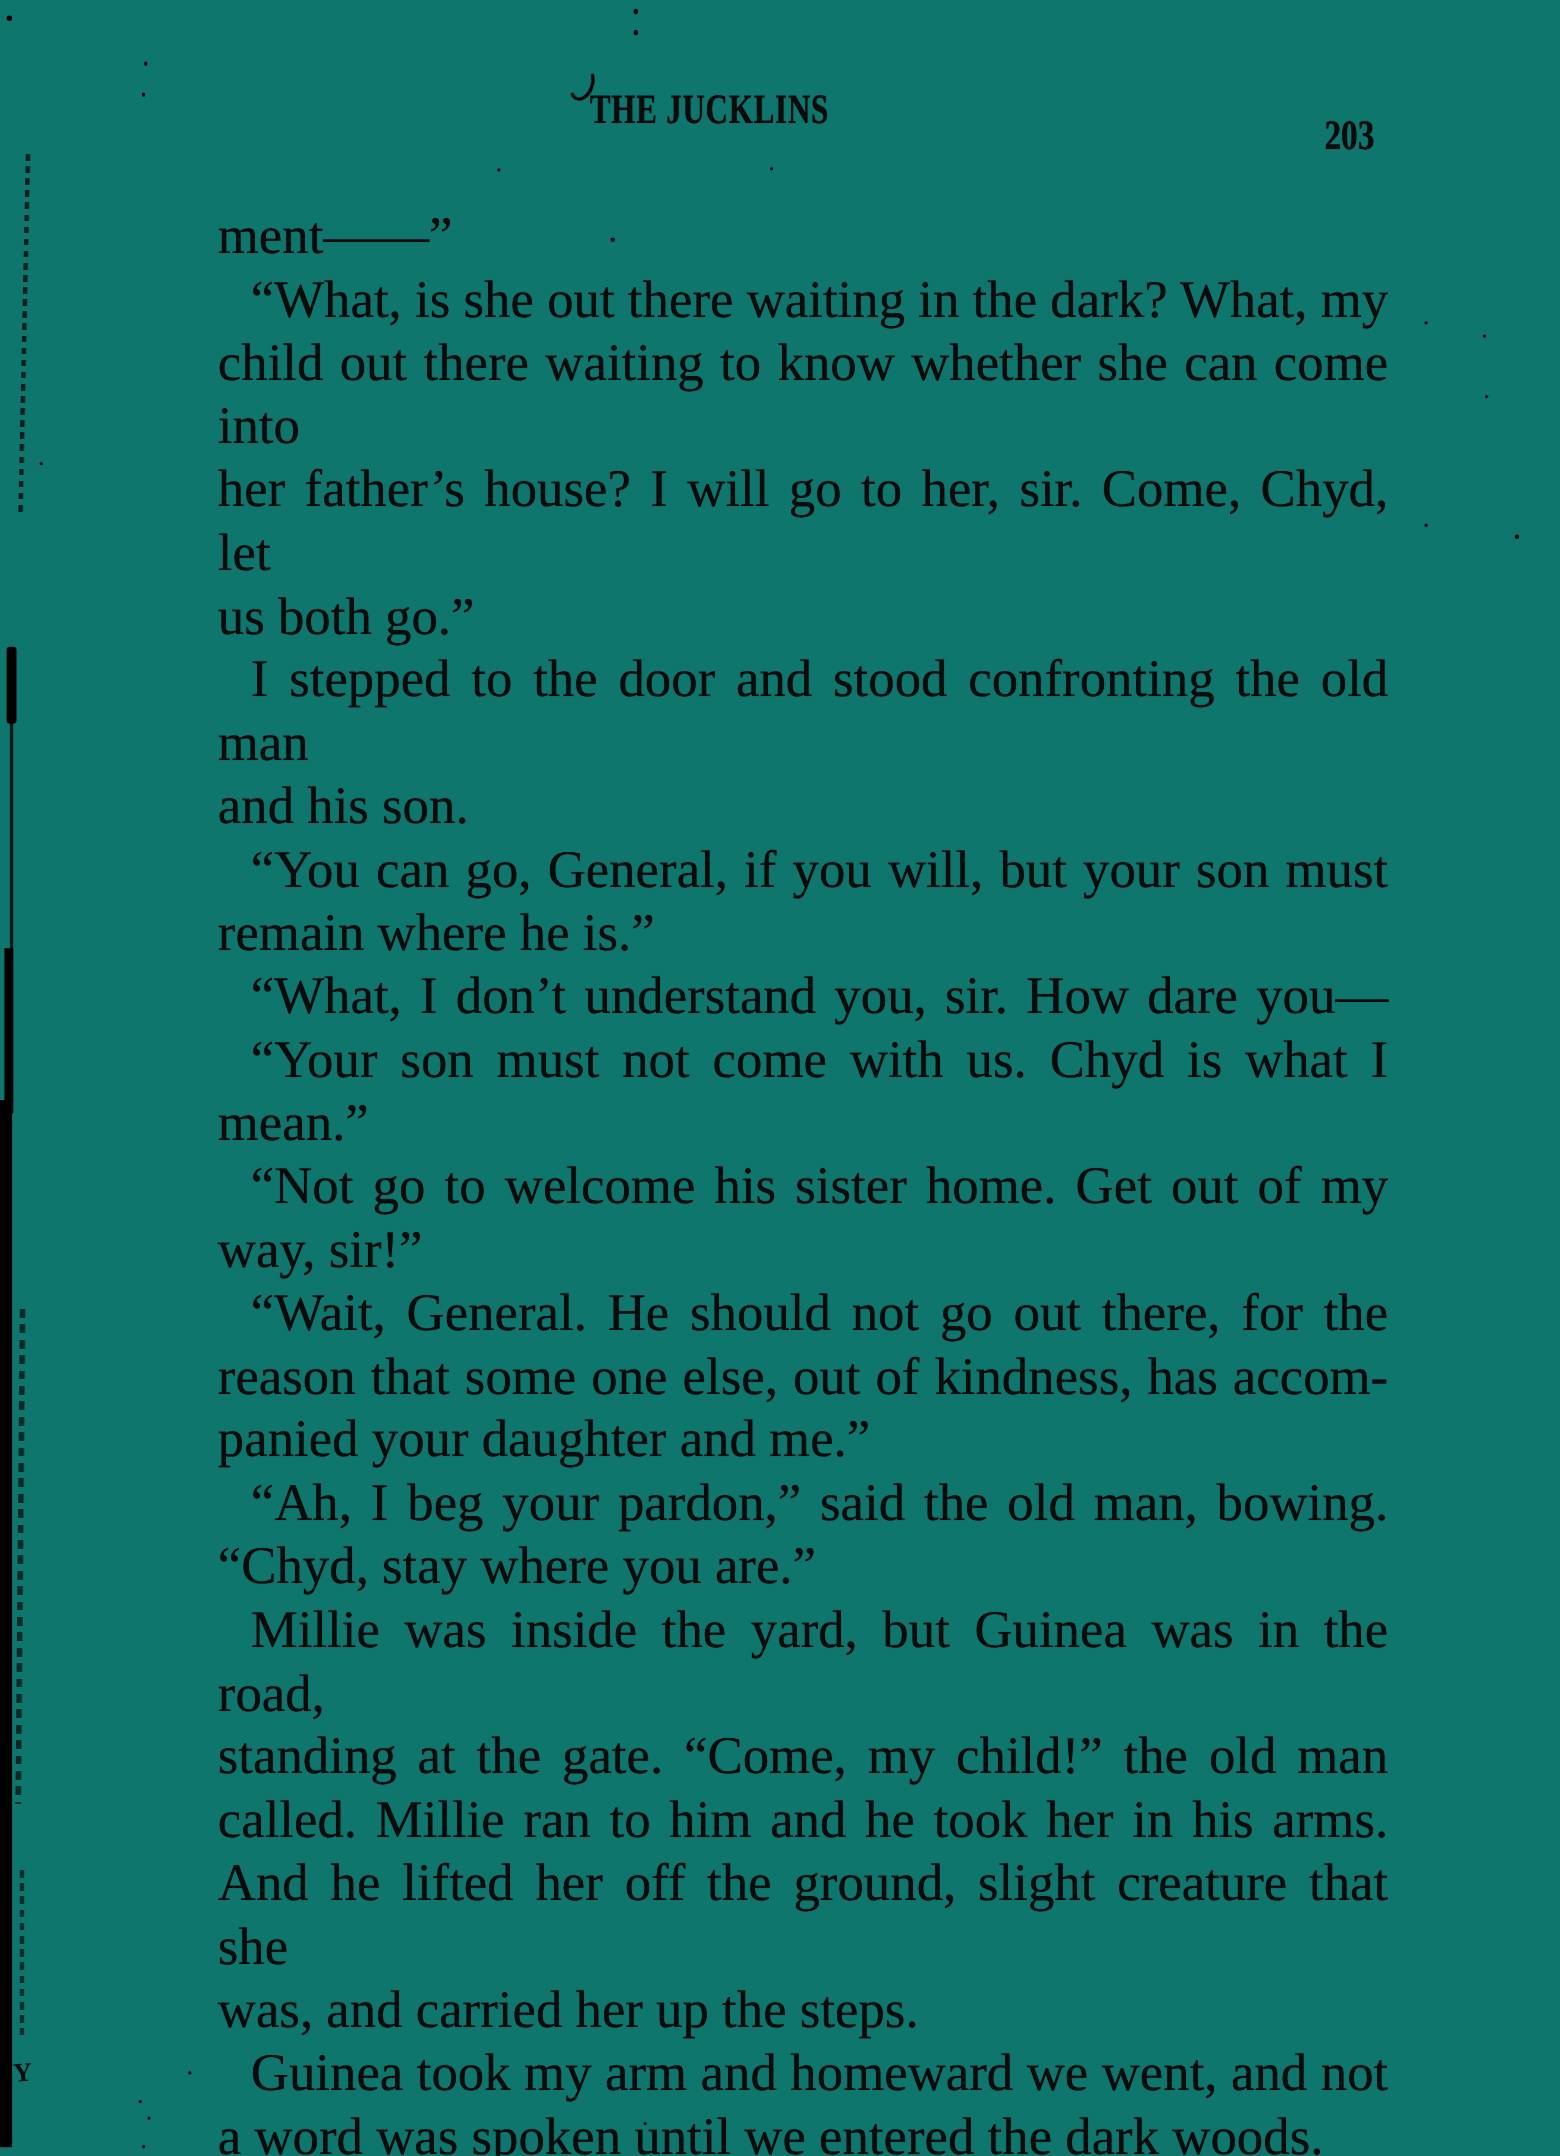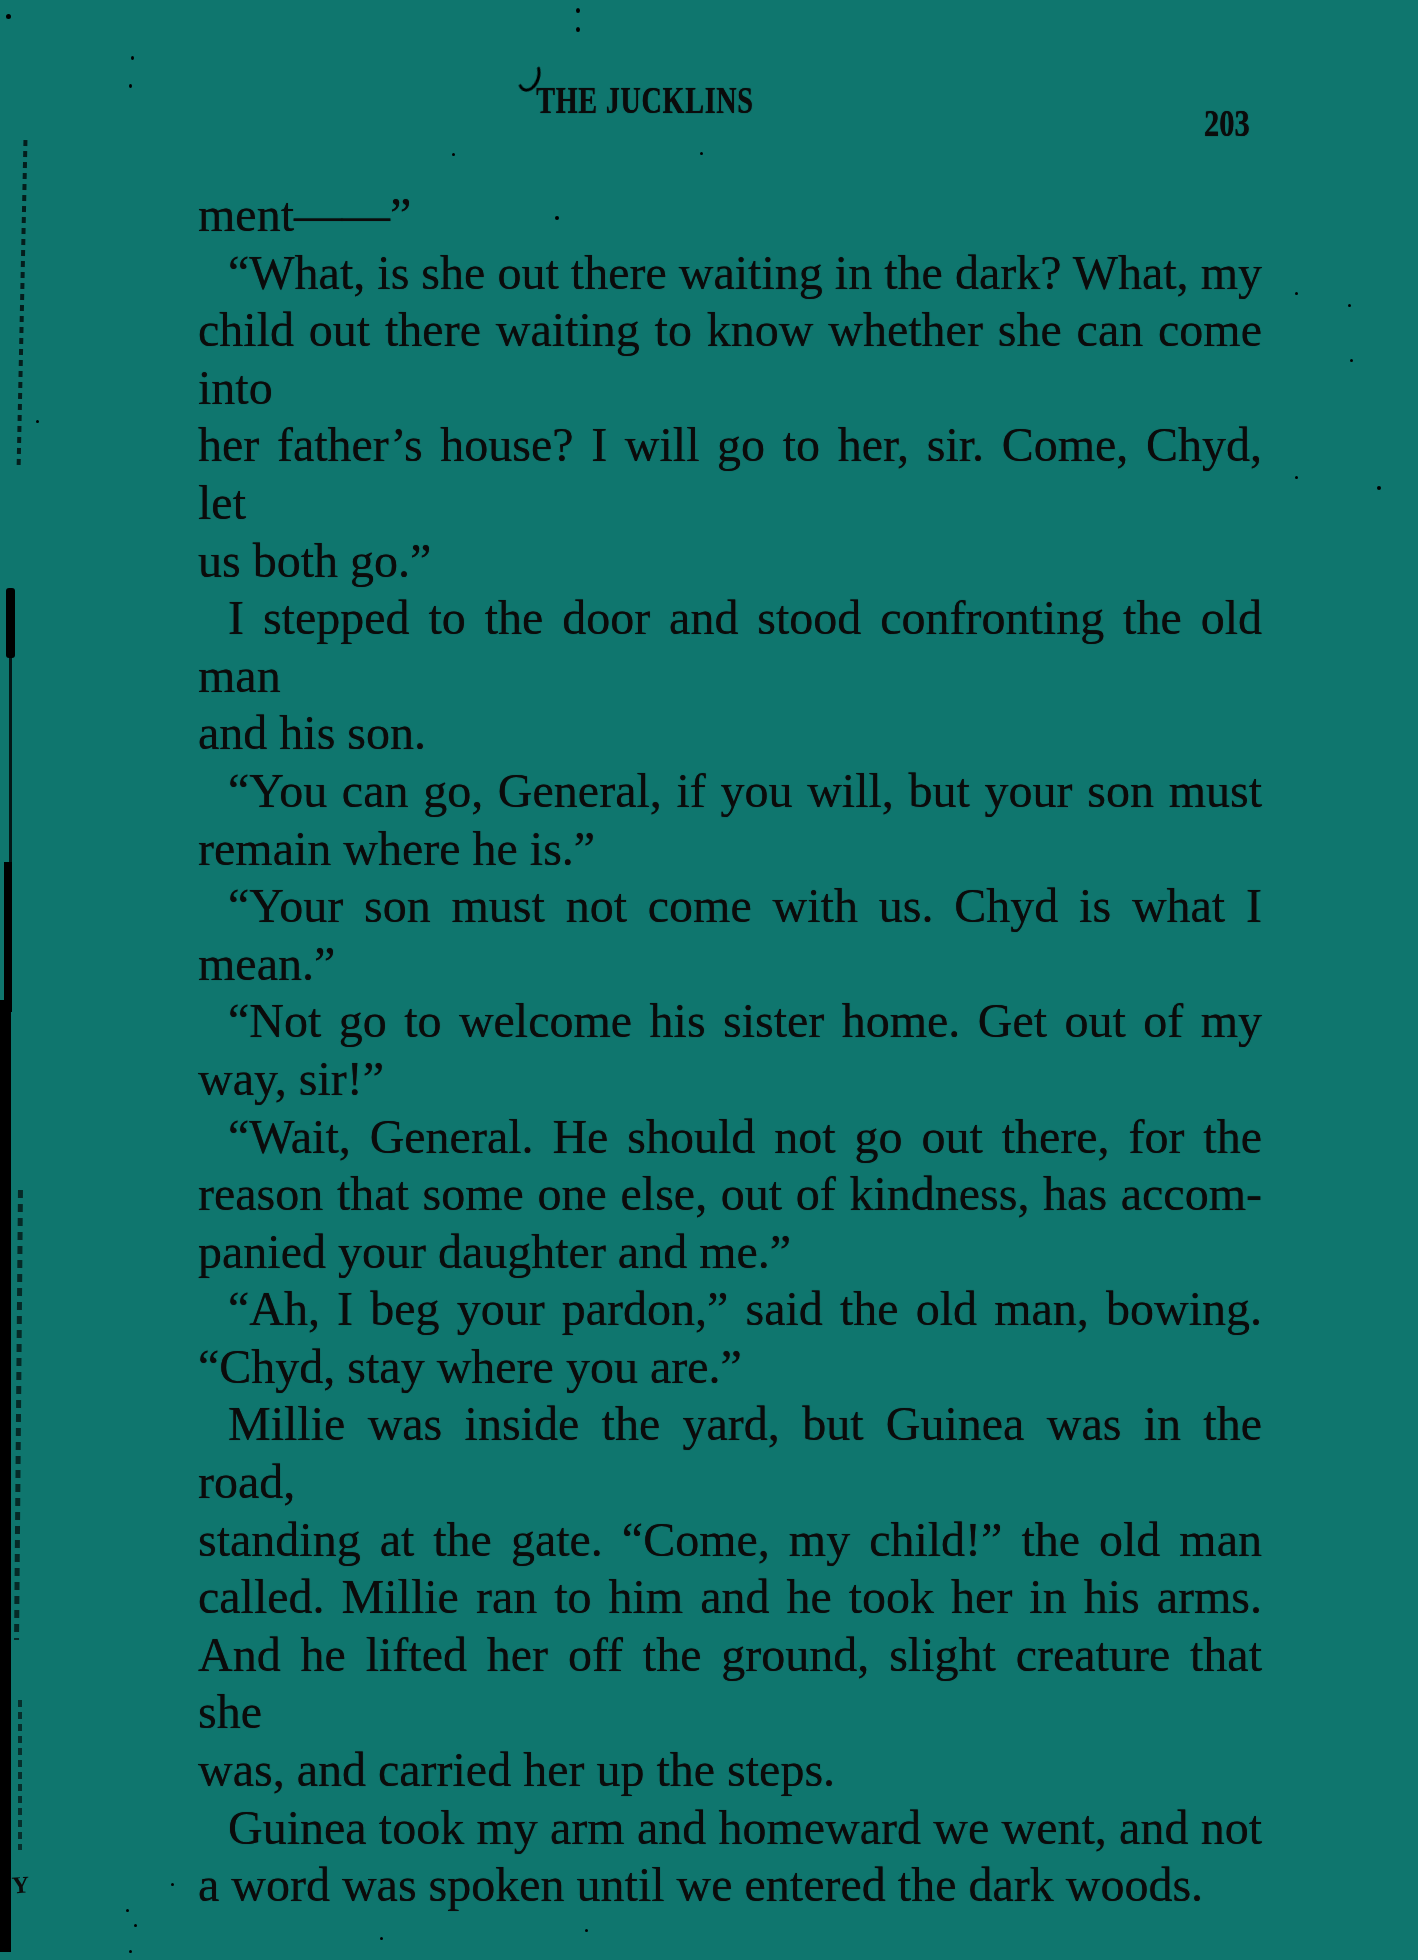--- a/index.html
+++ b/index.html
@@ -73,20 +73,21 @@
   <div class="text-block">
       <div class="line"><span>ment——”</span></div>
       <div class="line indent justify"><span>“What, is she out there waiting in the dark?  What, my</span></div>
       <div class="line justify"><span>child out there waiting to know whether she can come into</span></div>
       <div class="line justify"><span>her father’s house?  I will go to her, sir.  Come, Chyd, let</span></div>
       <div class="line"><span>us both go.”</span></div>
       <div class="line indent justify"><span>I stepped to the door and stood confronting the old man</span></div>
       <div class="line"><span>and his son.</span></div>
       <div class="line indent justify"><span>“You can go, General, if you will, but your son must</span></div>
       <div class="line"><span>remain where he is.”</span></div>
+      <div class="line indent justify"><span>“What, I don’t understand you, sir.  How dare you—</span></div>
       <div class="line indent justify"><span>“Your son must not come with us.  Chyd is what I</span></div>
       <div class="line"><span>mean.”</span></div>
       <div class="line indent justify"><span>“Not go to welcome his sister home.  Get out of my</span></div>
       <div class="line"><span>way, sir!”</span></div>
       <div class="line indent justify"><span>“Wait, General.  He should not go out there, for the</span></div>
       <div class="line justify"><span>reason that some one else, out of kindness, has accom-</span></div>
       <div class="line"><span>panied your daughter and me.”</span></div>
       <div class="line indent justify"><span>“Ah, I beg your pardon,” said the old man, bowing.</span></div>
       <div class="line"><span>“Chyd, stay where you are.”</span></div>
       <div class="line indent justify"><span>Millie was inside the yard, but Guinea was in the road,</span></div>

